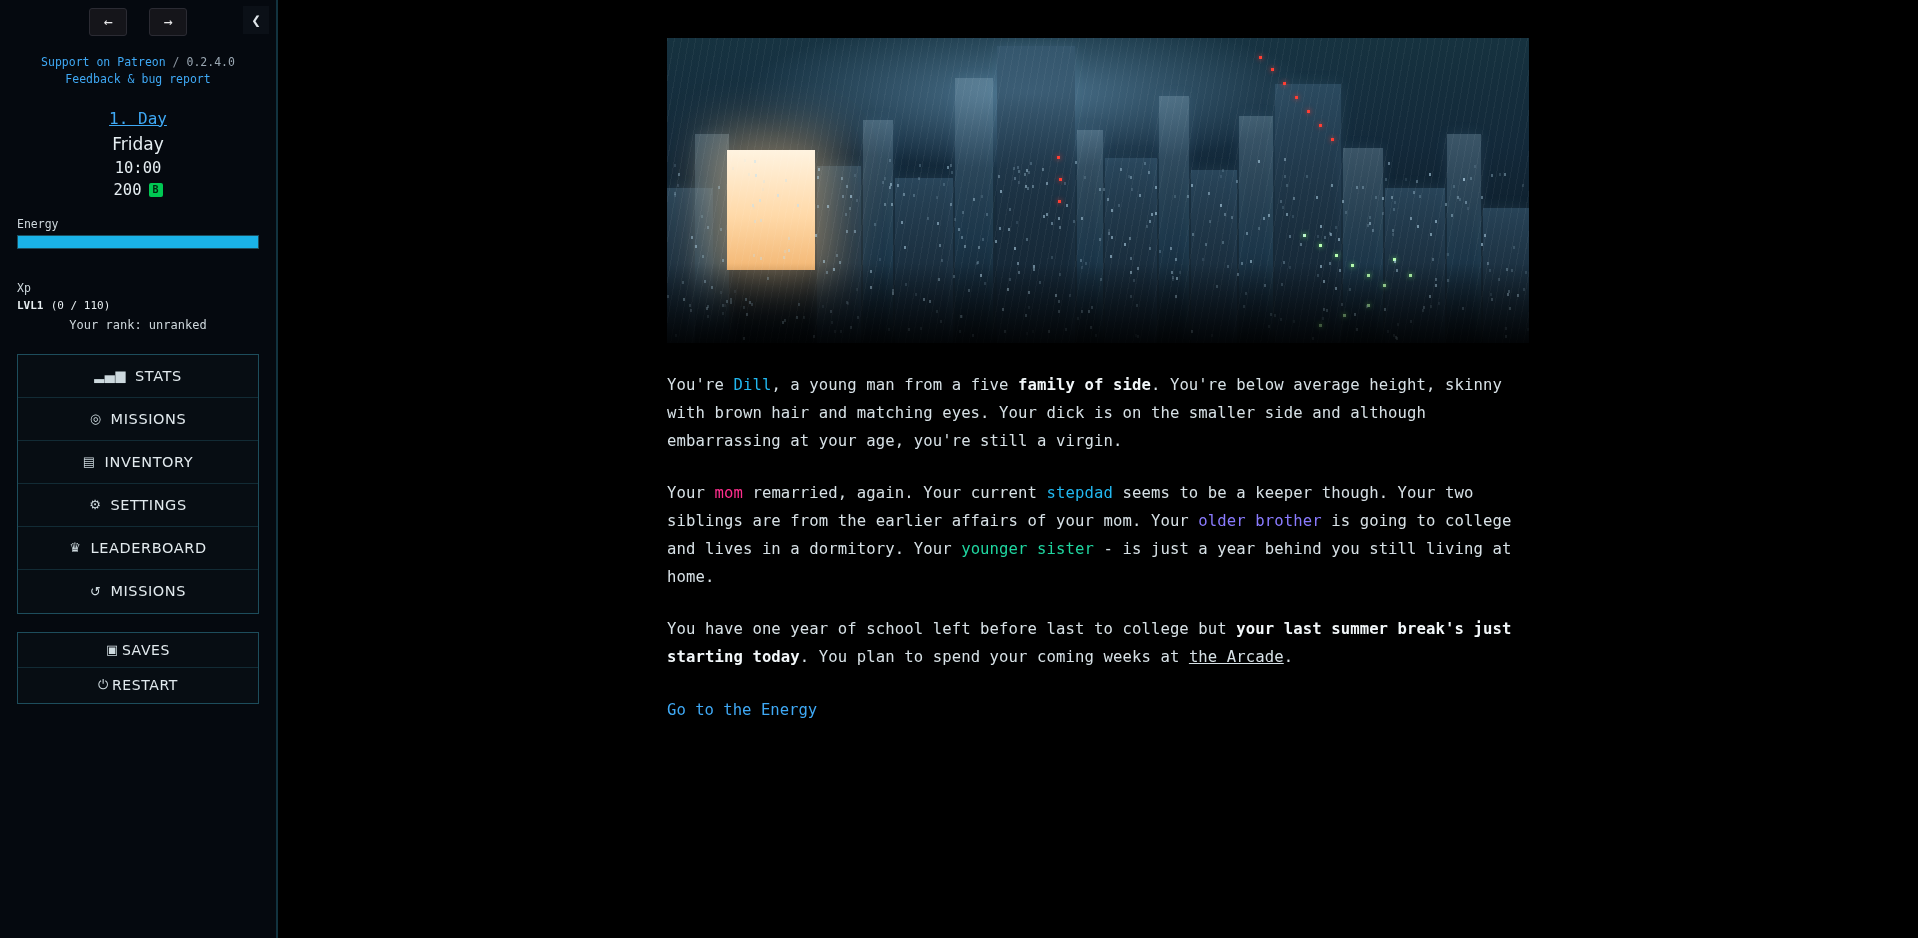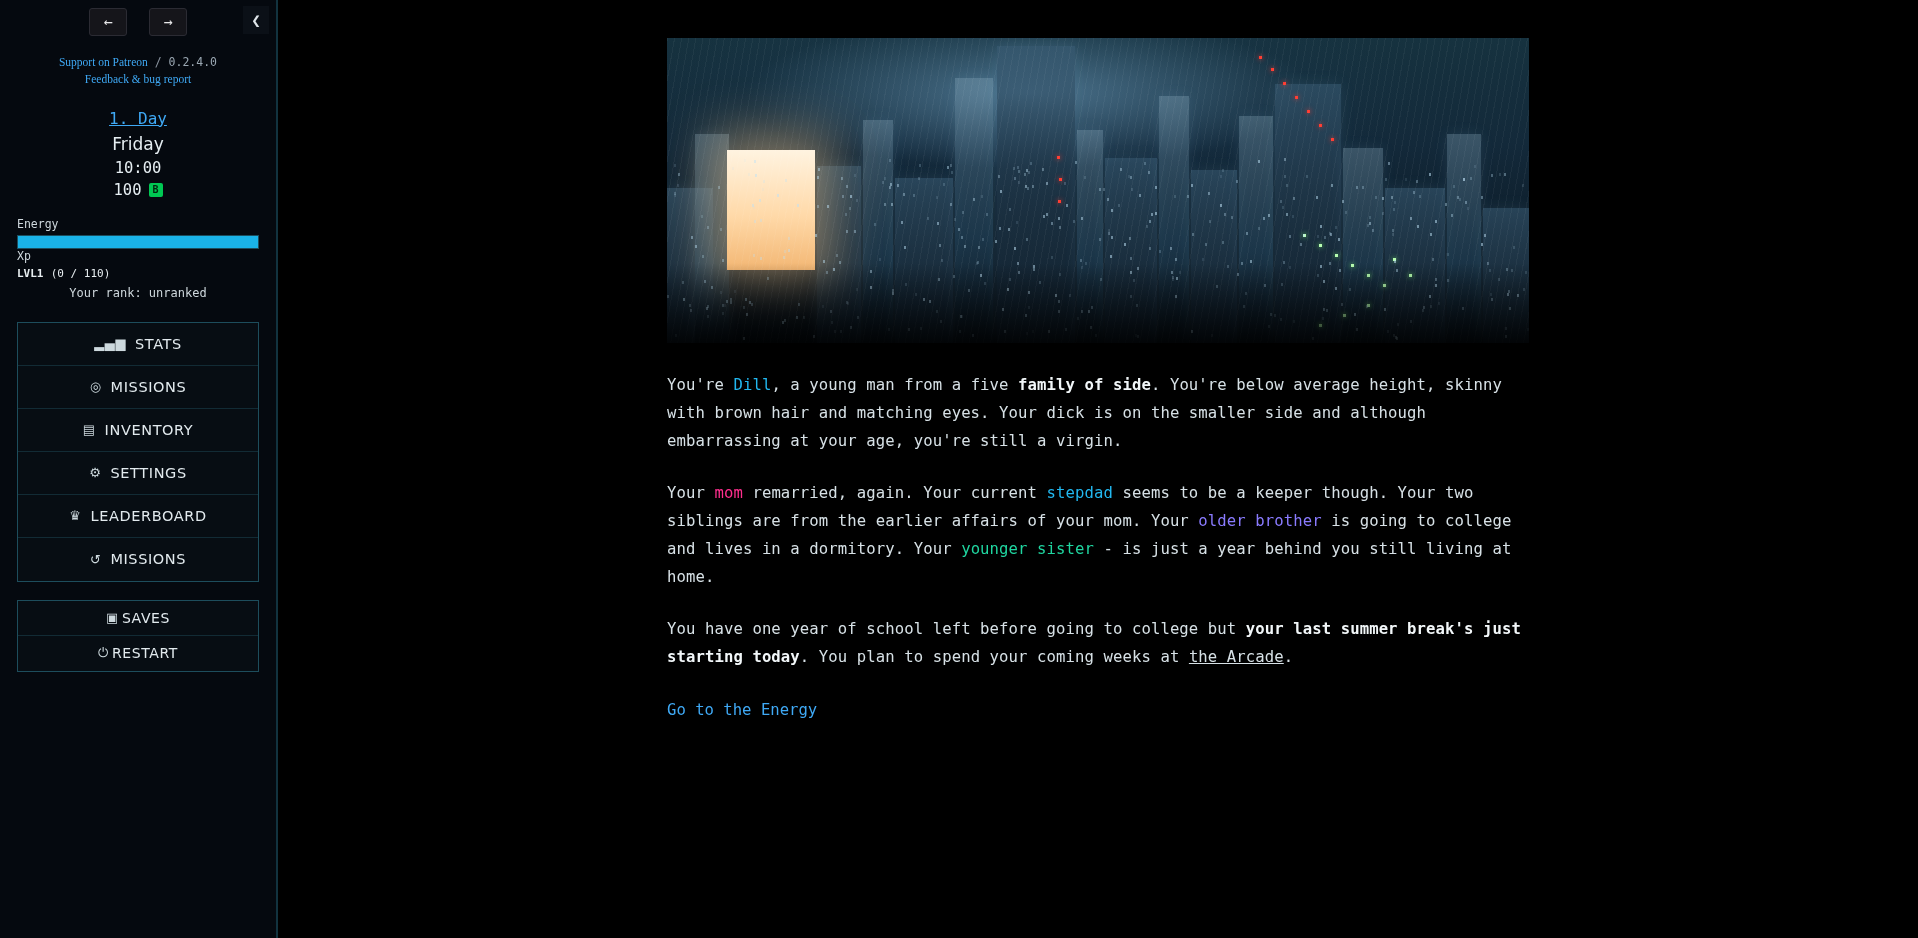--- a/index.html
+++ b/index.html
@@ -94,21 +94,21 @@
     margin-left: -2px;
   }
 
   .link-line {
     margin-top: 12px;
     font-size: 11.5px;
     color: #8fd0e8;
     text-align: center;
     line-height: 1.5;
   }
-  .link-line a { color: #3fa9f5; text-decoration: none; cursor: pointer; font-family: Liberation Serif, serif; }
+  .link-line a { color: #3fa9f5; text-decoration: none; cursor: pointer; }
   .link-line .sep { color: #8b95a0; }
   .ver { color: #9aa7b2; }
 
   .day-link {
     margin-top: 20px;
     font-size: 16px;
     color: #3fa9f5;
     text-decoration: underline;
     cursor: pointer;
   }
@@ -126,21 +126,21 @@
   }
 
   .stat-block { width: 100%; padding: 0 17px; margin-top: 18px; }
   .stat-label { font-size: 11.5px; color: #cfd8dd; margin-bottom: 4px; }
   .bar-outer {
     width: 100%; height: 14px;
     background: #0d1b22;
     border: 1px solid #1d4d5c;
   }
   .bar-inner { height: 100%; background: #1ab3e8; }
-  .xp-label { font-size: 11.5px; color: #cfd8dd; margin-top: 0; }
+  .xp-label { font-size: 11.5px; color: #cfd8dd; margin-top: 32px; }
   .lvl { font-size: 12px; color: #e8eef1; font-weight: bold; margin-top: 3px;}
   .lvl span { font-weight: normal; font-size: 11px; }
   .rank { font-size: 12px; color: #cfd8dd; margin-top: 6px; text-align: center; }
 
   .menu-box {
     width: 242px;
     margin-top: 22px;
     border: 1px solid #1d4d5c;
     background: #070d13;
   }
@@ -283,21 +283,21 @@
       <span class="sep">/</span>
       <span class="ver">0.2.4.0</span>
       <br>
       <a>Feedback &amp; bug report</a>
     </div>
 
     <div class="day-link">1. Day</div>
     <div class="dayname">Friday</div>
     <div class="time">10:00</div>
     <div class="money-row">
-      <span>100</span>
+      <span>200</span>
       <span class="coin">B</span>
     </div>
 
     <div class="stat-block">
       <div class="stat-label">Energy</div>
       <div class="bar-outer">
         <div class="bar-inner" id="energy-fill" style="width: 100%;"></div>
       </div>
       <div class="xp-label">Xp</div>
       <div class="lvl">
@@ -824,19 +824,19 @@
 
       <p class="story first">
         <span>You're </span><span class="c-dill">Dill</span><span>, a young man from a five </span><b>family of side</b><span>. You're below average height, skinny with brown hair and matching eyes. Your dick is on the smaller side and although embarrassing at your age, you're still a virgin.</span>
       </p>
 
       <p class="story">
         <span>Your </span><span class="c-mom">mom</span><span> remarried, again. Your current </span><span class="c-stepdad">stepdad</span><span> seems to be a keeper though. Your two siblings are from the earlier affairs of your mom. Your </span><span class="c-brother">older brother</span><span> is going to college and lives in a dormitory. Your </span><span class="c-sister">younger sister</span><span> - is just a year behind you still living at home.</span>
       </p>
 
       <p class="story">
-        <span>You have one year of school left before going to college but </span><b>your last summer break's just starting today</b><span>. You plan to spend your coming weeks at </span><span class="u">the Arcade</span><span>.</span>
+        <span>You have one year of school left before last to college but </span><b>your last summer break's just starting today</b><span>. You plan to spend your coming weeks at </span><span class="u">the Arcade</span><span>.</span>
       </p>
 
       <a class="arcade-link">Go to the Energy</a>
     </div>
   </div>
 </div>
 
 </body></html>

